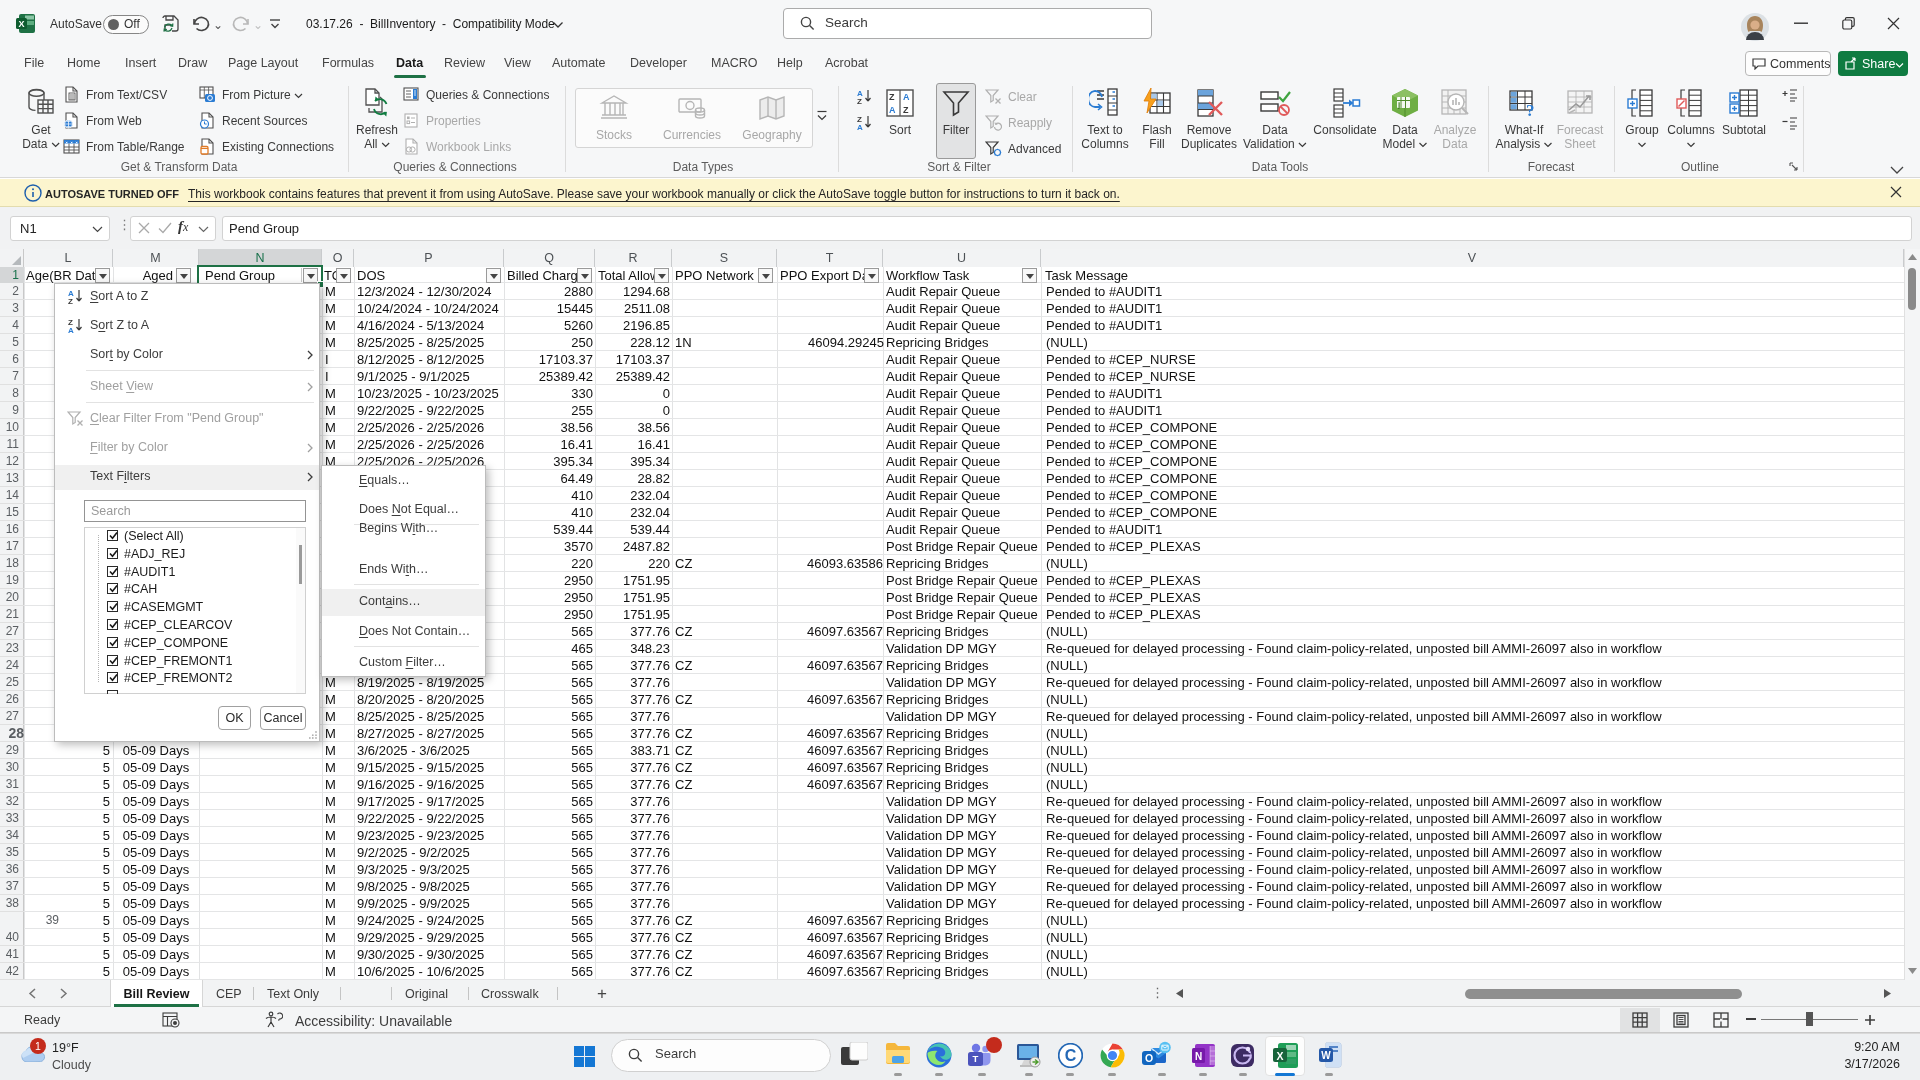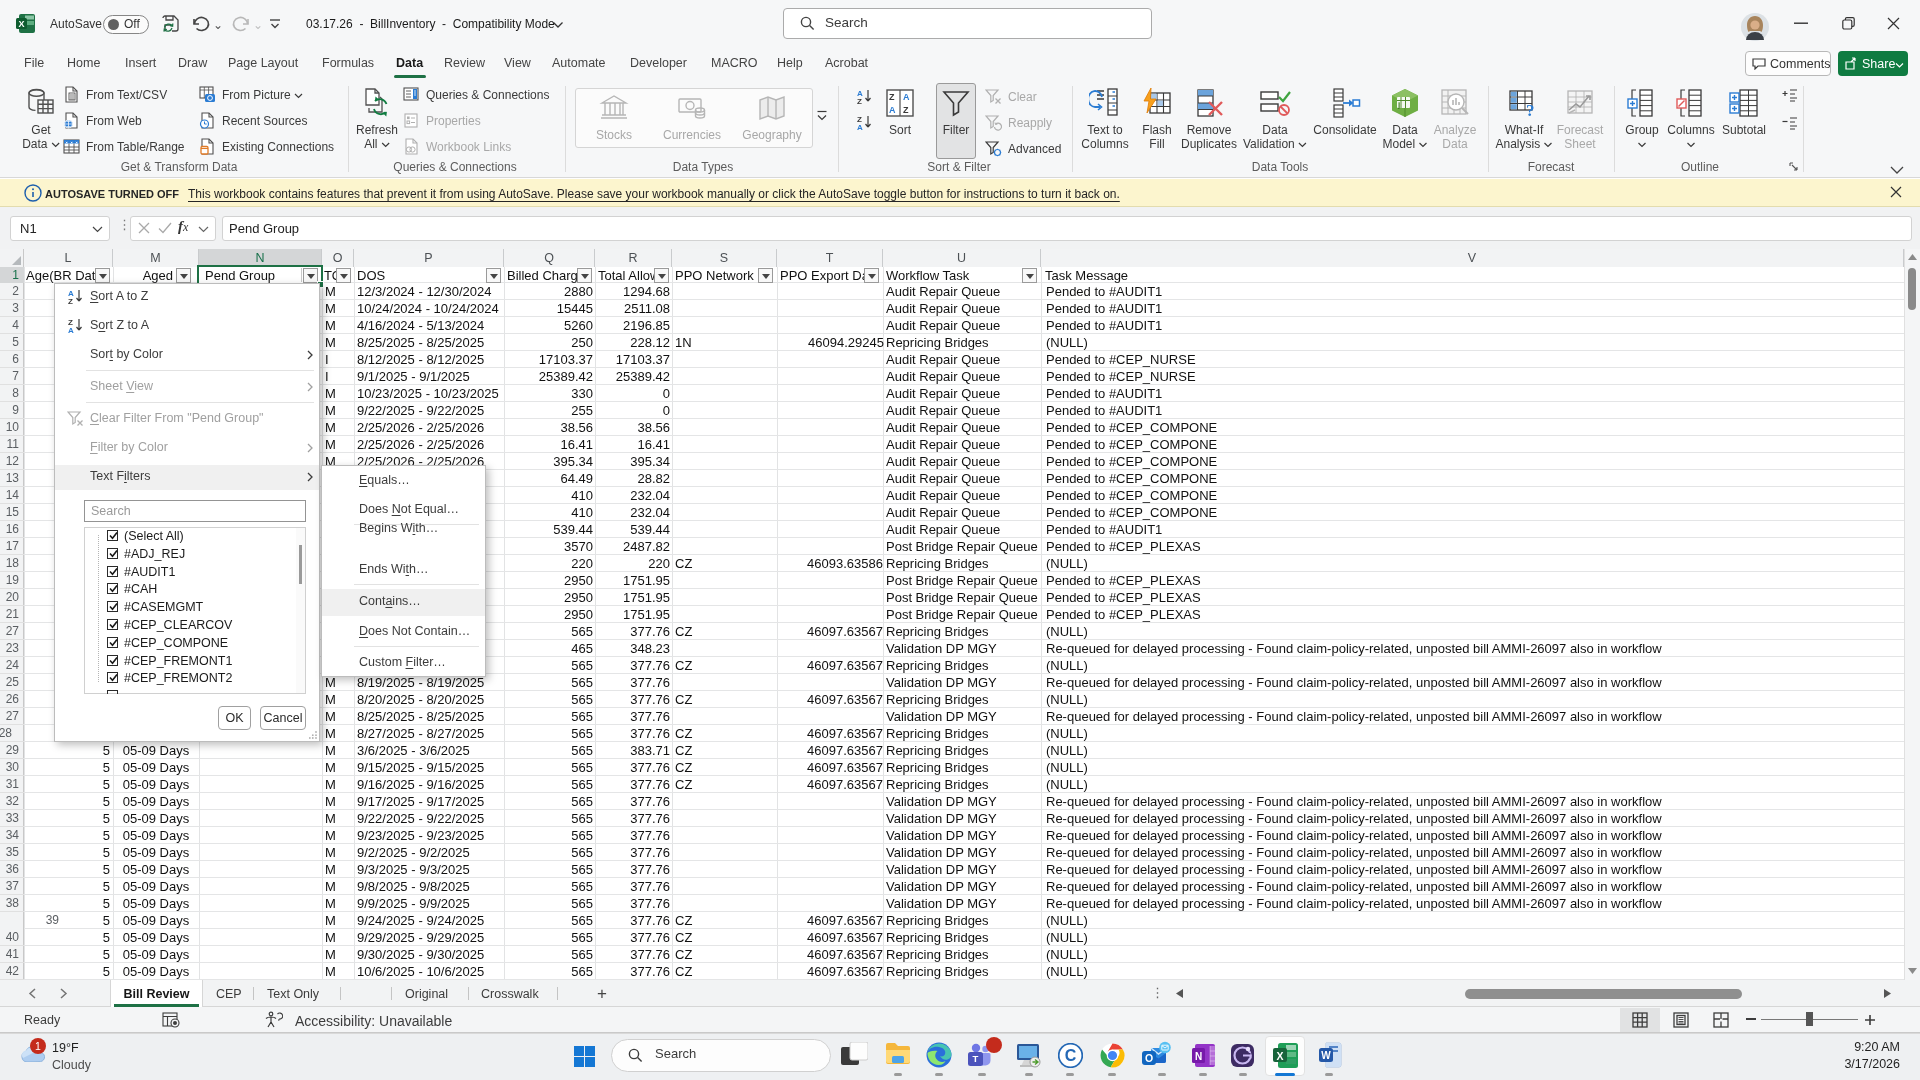--- a/index.html
+++ b/index.html
@@ -474,21 +474,21 @@
 <div class="abs " style="left:0px;top:555px;width:24px;height:17px;display:flex;align-items:center;justify-content:flex-end;padding-right:5px;font-size:12px;color:#5a5e62;border-bottom:1px solid #e0e0e0;">18</div>
 <div class="abs " style="left:0px;top:572px;width:24px;height:17px;display:flex;align-items:center;justify-content:flex-end;padding-right:5px;font-size:12px;color:#5a5e62;border-bottom:1px solid #e0e0e0;">19</div>
 <div class="abs " style="left:0px;top:589px;width:24px;height:17px;display:flex;align-items:center;justify-content:flex-end;padding-right:5px;font-size:12px;color:#5a5e62;border-bottom:1px solid #e0e0e0;">20</div>
 <div class="abs " style="left:0px;top:606px;width:24px;height:17px;display:flex;align-items:center;justify-content:flex-end;padding-right:5px;font-size:12px;color:#5a5e62;border-bottom:1px solid #e0e0e0;">21</div>
 <div class="abs " style="left:0px;top:623px;width:24px;height:17px;display:flex;align-items:center;justify-content:flex-end;padding-right:5px;font-size:12px;color:#5a5e62;border-bottom:1px solid #e0e0e0;">27</div>
 <div class="abs " style="left:0px;top:640px;width:24px;height:17px;display:flex;align-items:center;justify-content:flex-end;padding-right:5px;font-size:12px;color:#5a5e62;border-bottom:1px solid #e0e0e0;">23</div>
 <div class="abs " style="left:0px;top:657px;width:24px;height:17px;display:flex;align-items:center;justify-content:flex-end;padding-right:5px;font-size:12px;color:#5a5e62;border-bottom:1px solid #e0e0e0;">24</div>
 <div class="abs " style="left:0px;top:674px;width:24px;height:17px;display:flex;align-items:center;justify-content:flex-end;padding-right:5px;font-size:12px;color:#5a5e62;border-bottom:1px solid #e0e0e0;">25</div>
 <div class="abs " style="left:0px;top:691px;width:24px;height:17px;display:flex;align-items:center;justify-content:flex-end;padding-right:5px;font-size:12px;color:#5a5e62;border-bottom:1px solid #e0e0e0;">26</div>
 <div class="abs " style="left:0px;top:708px;width:24px;height:17px;display:flex;align-items:center;justify-content:flex-end;padding-right:5px;font-size:12px;color:#5a5e62;border-bottom:1px solid #e0e0e0;">27</div>
-<div class="abs " style="left:0px;top:725px;width:24px;height:17px;display:flex;align-items:center;justify-content:flex-end;padding-right:12px;font-size:12px;color:#5a5e62;border-bottom:1px solid #e0e0e0;">28</div>
+<div class="abs " style="left:0px;top:725px;width:24px;height:17px;display:flex;align-items:center;justify-content:flex-end;padding-right:0;font-size:14px;color:#5a5e62;border-bottom:1px solid #e0e0e0;font-weight:bold;">28</div>
 <div class="abs " style="left:0px;top:742px;width:24px;height:17px;display:flex;align-items:center;justify-content:flex-end;padding-right:5px;font-size:12px;color:#5a5e62;border-bottom:1px solid #e0e0e0;">29</div>
 <div class="abs " style="left:0px;top:759px;width:24px;height:17px;display:flex;align-items:center;justify-content:flex-end;padding-right:5px;font-size:12px;color:#5a5e62;border-bottom:1px solid #e0e0e0;">30</div>
 <div class="abs " style="left:0px;top:776px;width:24px;height:17px;display:flex;align-items:center;justify-content:flex-end;padding-right:5px;font-size:12px;color:#5a5e62;border-bottom:1px solid #e0e0e0;">31</div>
 <div class="abs " style="left:0px;top:793px;width:24px;height:17px;display:flex;align-items:center;justify-content:flex-end;padding-right:5px;font-size:12px;color:#5a5e62;border-bottom:1px solid #e0e0e0;">32</div>
 <div class="abs " style="left:0px;top:810px;width:24px;height:17px;display:flex;align-items:center;justify-content:flex-end;padding-right:5px;font-size:12px;color:#5a5e62;border-bottom:1px solid #e0e0e0;">33</div>
 <div class="abs " style="left:0px;top:827px;width:24px;height:17px;display:flex;align-items:center;justify-content:flex-end;padding-right:5px;font-size:12px;color:#5a5e62;border-bottom:1px solid #e0e0e0;">34</div>
 <div class="abs " style="left:0px;top:844px;width:24px;height:17px;display:flex;align-items:center;justify-content:flex-end;padding-right:5px;font-size:12px;color:#5a5e62;border-bottom:1px solid #e0e0e0;">35</div>
 <div class="abs " style="left:0px;top:861px;width:24px;height:17px;display:flex;align-items:center;justify-content:flex-end;padding-right:5px;font-size:12px;color:#5a5e62;border-bottom:1px solid #e0e0e0;">36</div>
 <div class="abs " style="left:0px;top:878px;width:24px;height:17px;display:flex;align-items:center;justify-content:flex-end;padding-right:5px;font-size:12px;color:#5a5e62;border-bottom:1px solid #e0e0e0;">37</div>
 <div class="abs " style="left:0px;top:895px;width:24px;height:17px;display:flex;align-items:center;justify-content:flex-end;padding-right:5px;font-size:12px;color:#5a5e62;border-bottom:1px solid #e0e0e0;">38</div>

